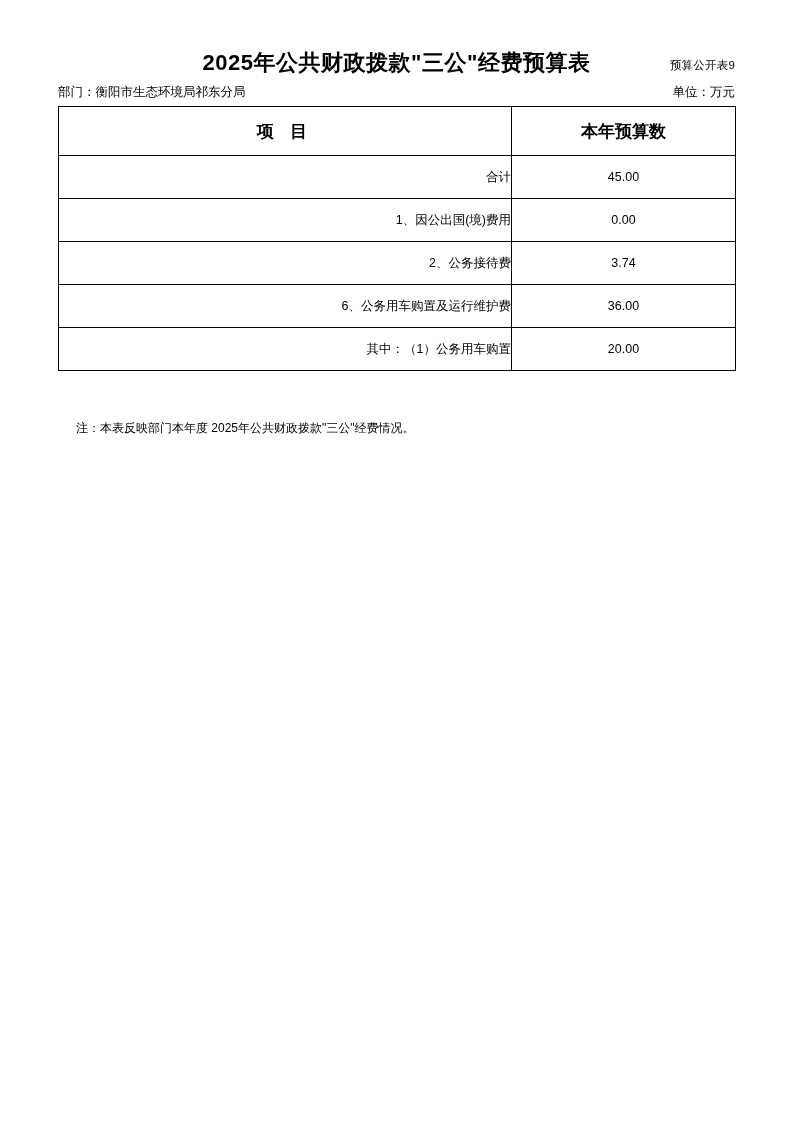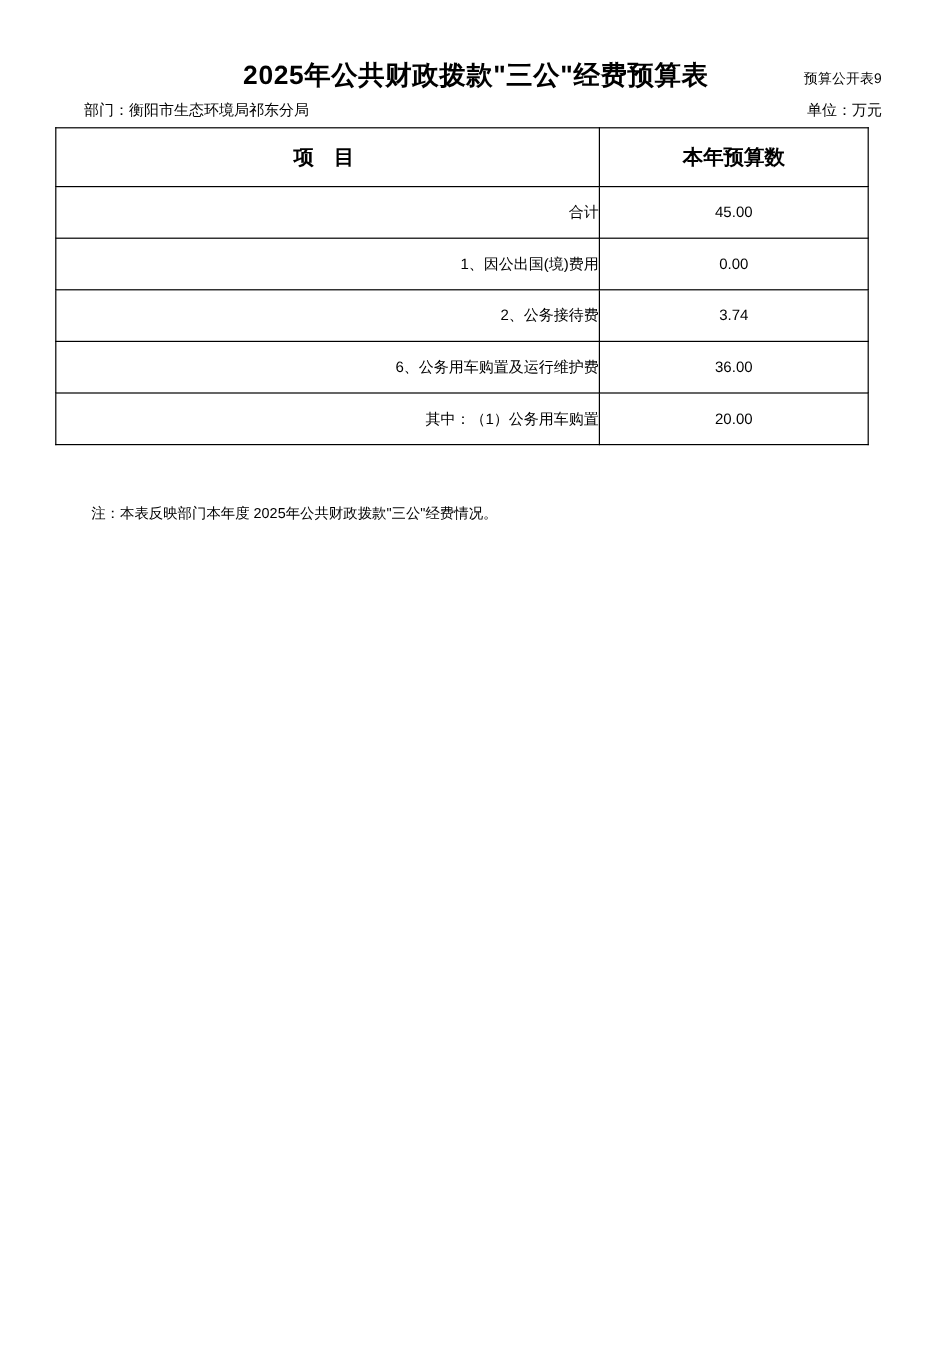--- a/index.html
+++ b/index.html
@@ -46,34 +46,34 @@
     position: absolute;
     top: 84px;
     left: 58px;
     width: 677px;
     height: 18px;
     font-size: 12.5px;
     font-family: "Liberation Sans", "DejaVu Sans", sans-serif;
   }
   .subline .dept {
     position: absolute;
-    left: 12px;
+    left: 0;
     top: 0;
     white-space: nowrap;
   }
   .subline .unit {
     position: absolute;
     right: 0;
     top: 0;
     white-space: nowrap;
   }
   table.budget {
     position: absolute;
     top: 106px;
-    left: 46px;
+    left: 58px;
     width: 677px;
     border-collapse: collapse;
     table-layout: fixed;
   }
   table.budget td {
     border: 1px solid #000000;
     padding: 0;
     vertical-align: middle;
     font-size: 12.5px;
     font-family: "Liberation Sans", "DejaVu Sans", sans-serif;

